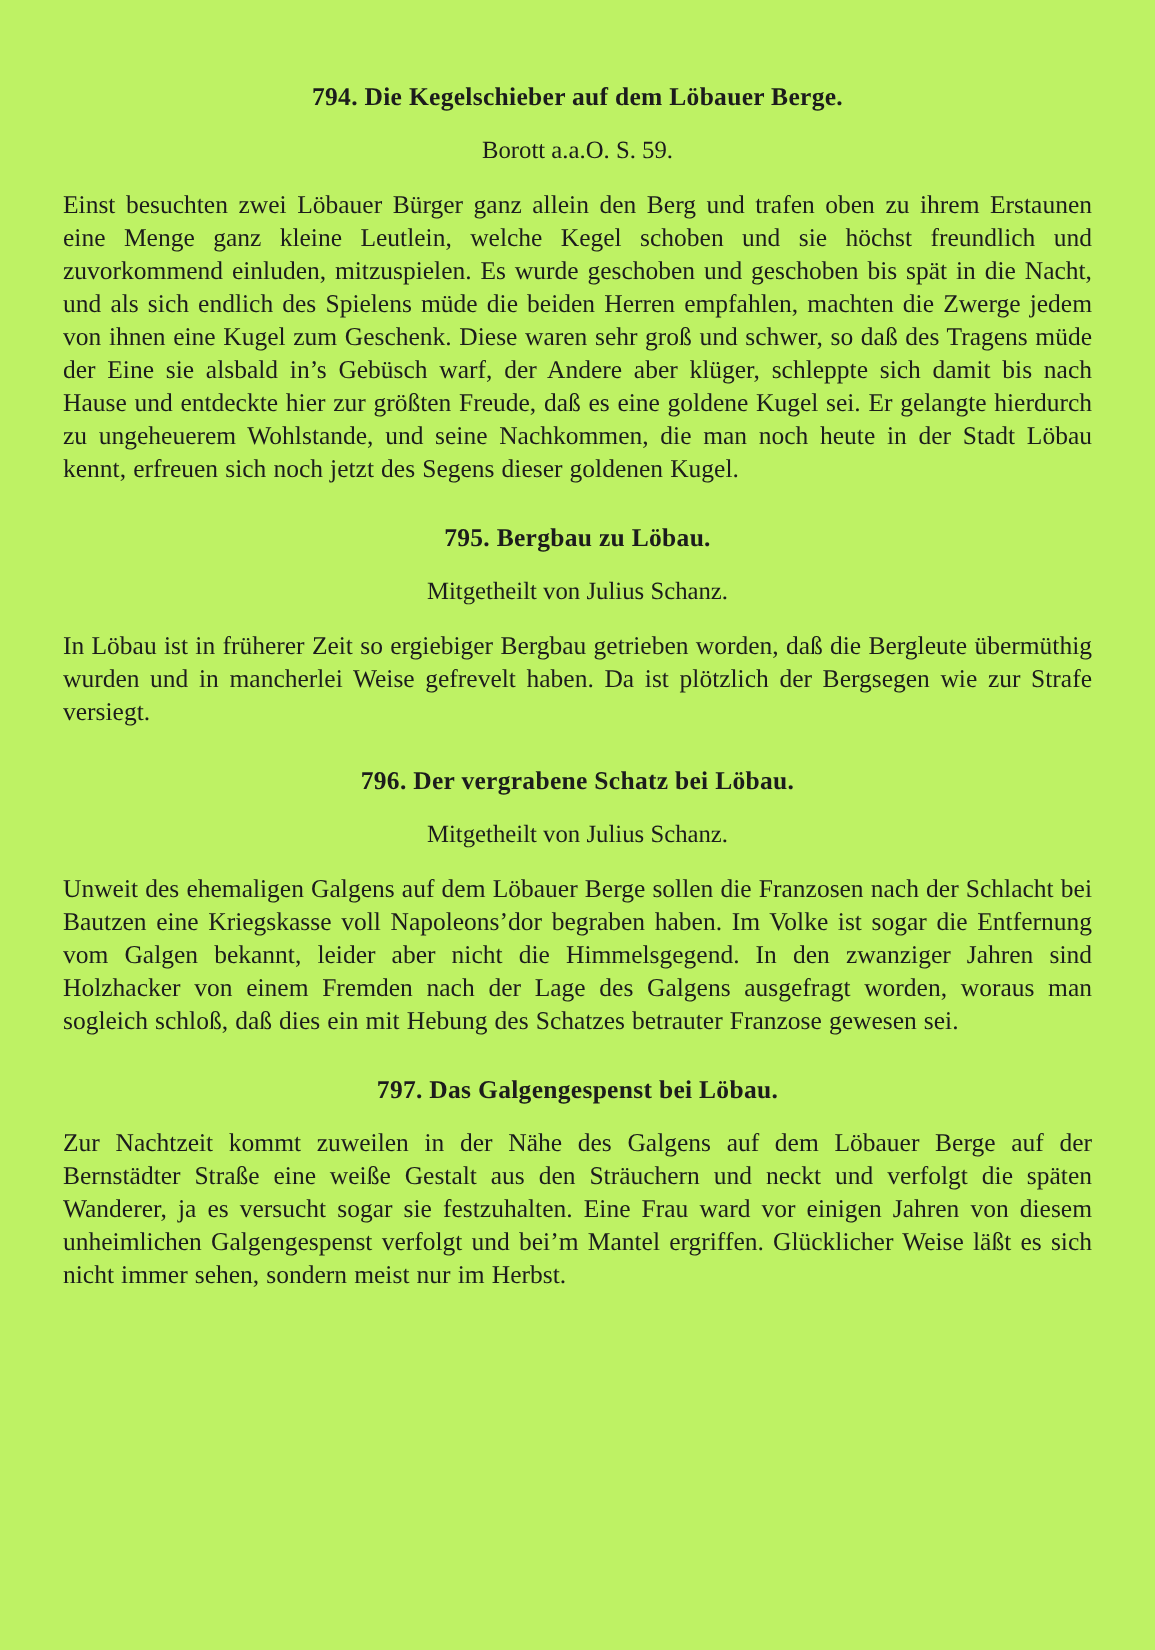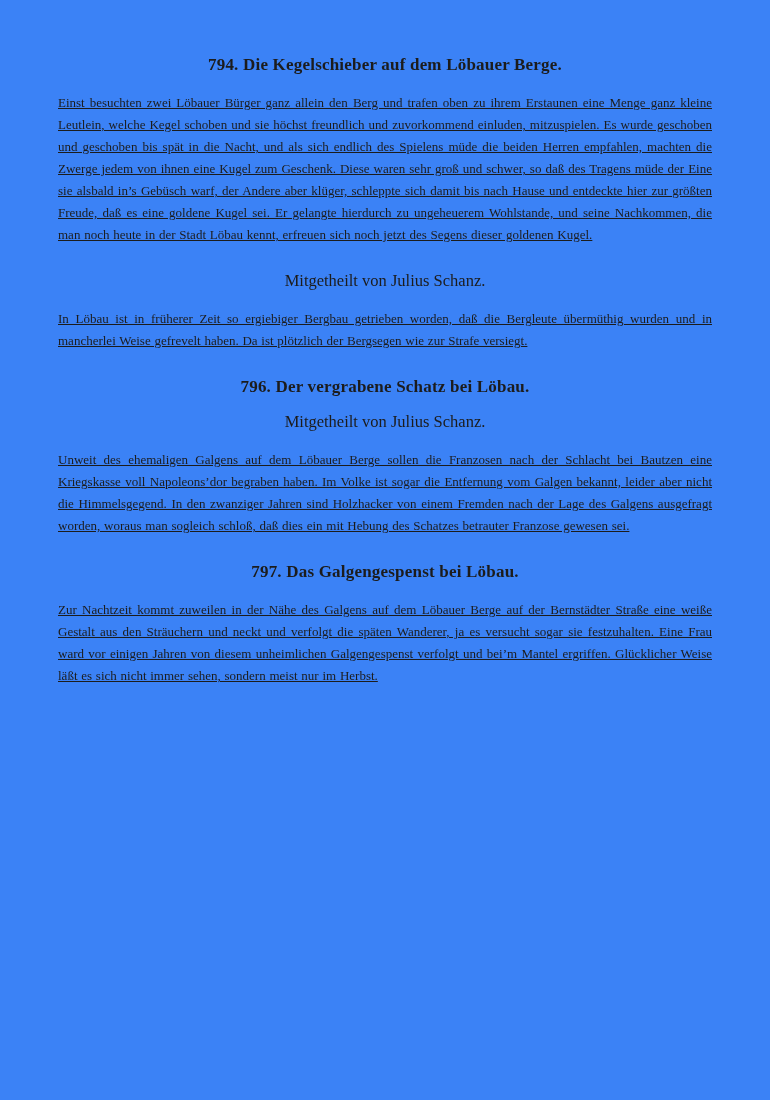--- a/index.html
+++ b/index.html
@@ -5,21 +5,21 @@
   html, body {
     margin: 0;
     padding: 0;
     background: #ffffff;
   }
   .page {
     position: relative;
     width: 770px;
     height: 1100px;
     margin: 0 auto;
-    background: #3b82f6;
+    background: #bef264;
     color: #1c1c1c;
     font-family: "Liberation Serif", "DejaVu Serif", serif;
     overflow: hidden;
     box-sizing: border-box;
     padding: 54px 42px 0 42px;
   }
   .section { margin: 0; }
   .section + .section { margin-top: 24px; }
   .section-title {
     font-size: 17px;
@@ -30,50 +30,51 @@
     letter-spacing: 0.2px;
   }
   .section-source {
     font-size: 16.5px;
     font-weight: normal;
     text-align: center;
     line-height: 22px;
     margin: 0 0 15px 0;
   }
   p.body-par {
-    font-size: 13px;
+    font-size: 17px;
     line-height: 22px;
     text-align: justify;
-    margin: 16px;
+    margin: 0;
     word-spacing: 0.5px;
-    text-decoration: underline;
   }
   p.body-par.indented {
     text-indent: 18px;
   }
   .page-number {
     position: absolute;
     left: 42px;
     top: 1102px;
     font-size: 13.5px;
     line-height: 16px;
     color: #2a2a2a;
   }
 </style>
 </head>
 <body>
 
 <div class="page">
 
   <div class="section">
     <h2 class="section-title">794. Die Kegelschieber auf dem Löbauer Berge.</h2>
+    <div class="section-source">Borott a.a.O. S. 59.</div>
     <p class="body-par">Einst besuchten zwei Löbauer Bürger ganz allein den Berg und trafen oben zu ihrem Erstaunen eine Menge ganz kleine Leutlein, welche Kegel schoben und sie höchst freundlich und zuvorkommend einluden, mitzuspielen. Es wurde geschoben und geschoben bis spät in die Nacht, und als sich endlich des Spielens müde die beiden Herren empfahlen, machten die Zwerge jedem von ihnen eine Kugel zum Geschenk. Diese waren sehr groß und schwer, so daß des Tragens müde der Eine sie alsbald in’s Gebüsch warf, der Andere aber klüger, schleppte sich damit bis nach Hause und entdeckte hier zur größten Freude, daß es eine goldene Kugel sei. Er gelangte hierdurch zu ungeheuerem Wohlstande, und seine Nachkommen, die man noch heute in der Stadt Löbau kennt, erfreuen sich noch jetzt des Segens dieser goldenen Kugel.</p>
   </div>
 
   <div class="section">
+    <h2 class="section-title">795. Bergbau zu Löbau.</h2>
     <div class="section-source">Mitgetheilt von Julius Schanz.</div>
     <p class="body-par">In Löbau ist in früherer Zeit so ergiebiger Bergbau getrieben worden, daß die Bergleute übermüthig wurden und in mancherlei Weise gefrevelt haben. Da ist plötzlich der Bergsegen wie zur Strafe versiegt.</p>
   </div>
 
   <div class="section">
     <h2 class="section-title">796. Der vergrabene Schatz bei Löbau.</h2>
     <div class="section-source">Mitgetheilt von Julius Schanz.</div>
     <p class="body-par">Unweit des ehemaligen Galgens auf dem Löbauer Berge sollen die Franzosen nach der Schlacht bei Bautzen eine Kriegskasse voll Napoleons’dor begraben haben. Im Volke ist sogar die Entfernung vom Galgen bekannt, leider aber nicht die Himmelsgegend. In den zwanziger Jahren sind Holzhacker von einem Fremden nach der Lage des Galgens ausgefragt worden, woraus man sogleich schloß, daß dies ein mit Hebung des Schatzes betrauter Franzose gewesen sei.</p>
   </div>
 

